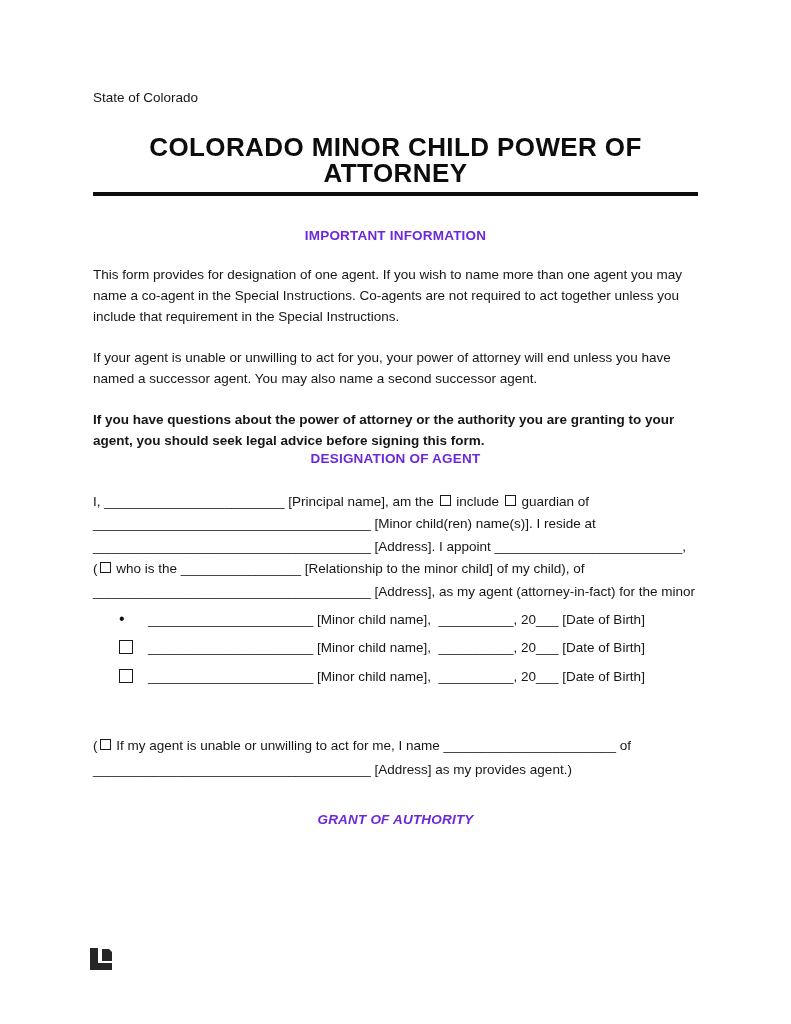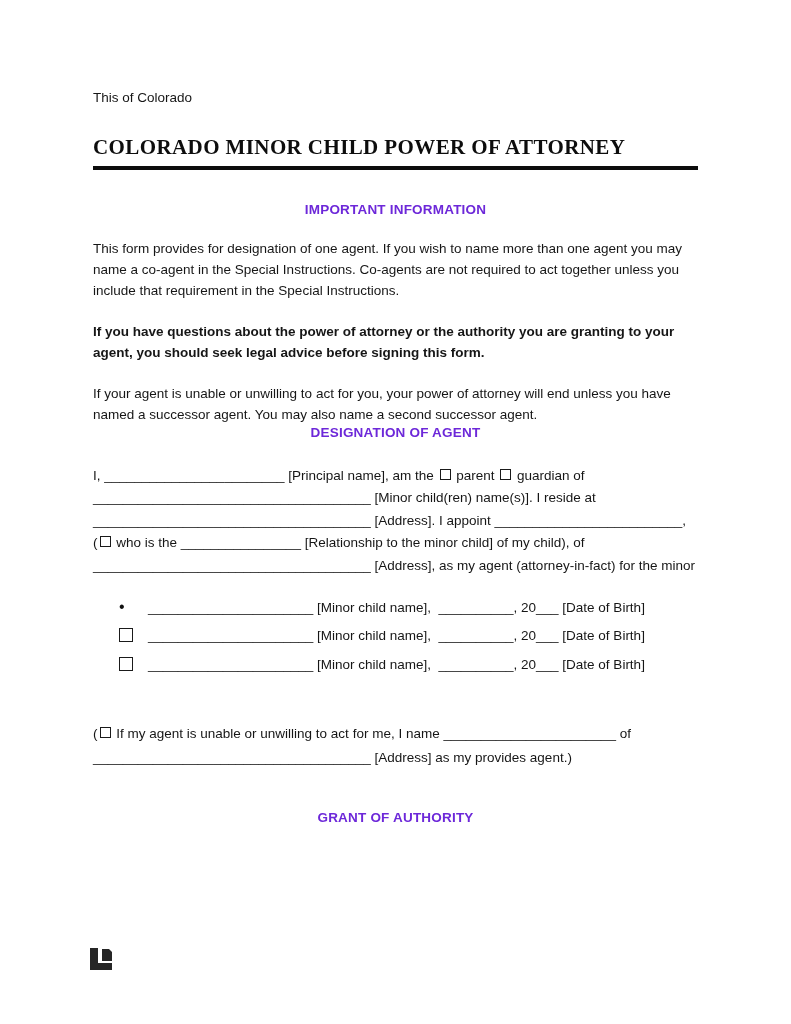--- a/index.html
+++ b/index.html
@@ -18,46 +18,46 @@
   .state {
     padding-top:90px;
     font-size:13.5px; line-height:16px;
   }
   .title-wrap {
     margin-top:28px;
     border-bottom:4px solid #0d0d0d;
     padding-bottom:6px;
   }
   h1.doc-title {
-    font-size:21px; font-weight:bold; 
-    letter-spacing:0.4px; line-height:26px; color:#0d0d0d;font-family:Liberation Serif, serif;
+    font-size:26px; font-weight:bold; text-align:center;
+    letter-spacing:0.4px; line-height:26px; color:#0d0d0d;
   }
   h2.section-heading {
     font-size:13.5px; font-weight:bold; text-align:center;
     letter-spacing:0.2px; line-height:16px; color:#6d28d9;
   }
   .h2-important { margin-top:32px; }
   .h2-designation { }
-  .h2-grant { margin-top:40px; }
+  .h2-grant { margin-top:30px;font-style:italic; }
   p.body-par {
     margin-top:20px;
     font-size:13.5px; line-height:21px;
   }
   p.body-par.bold { font-weight:bold; }
   .form-block { margin-top:24px; }
   .form-line {
     font-size:13.5px; line-height:22.4px;
     white-space:pre-wrap;
   }
   .checkbox {
     display:inline-block; width:11px; height:11px;
     border:1.5px solid #1a1a1a; background:#fff;
     vertical-align:0px; margin:0 2px;
   }
-  .children-list { margin-top:22px; }
+  .children-list { margin-top:8px; }
   .child-item {
     display:flex; align-items:baseline;
     height:29px; font-size:13.5px;
   }
   .child-marker {
     width:55px; padding-left:26px; flex:0 0 55px;
   }
   .child-marker.bullet::before {
     content:"\2022"; font-size:16px; line-height:16px; color:#111;
   }
@@ -72,36 +72,36 @@
     position:absolute; left:88px; top:946px;
     width:26px; height:26px;
   }
 </style>
 </head>
 <body>
 
 <div class="page">
   <div class="content">
 
-    <div class="state">This of Colorado</div>
+    <div class="state">State of Colorado</div>
 
     <div class="title-wrap">
       <h1 class="doc-title">COLORADO MINOR CHILD POWER OF ATTORNEY</h1>
     </div>
 
     <h2 class="section-heading h2-important">IMPORTANT INFORMATION</h2>
 
     <p class="body-par">This form provides for designation of one agent. If you wish to name more than one agent you may name a co-agent in the Special Instructions. Co-agents are not required to act together unless you include that requirement in the Special Instructions.</p>
+    <p class="body-par">If your agent is unable or unwilling to act for you, your power of attorney will end unless you have named a successor agent. You may also name a second successor agent.</p>
     <p class="body-par bold">If you have questions about the power of attorney or the authority you are granting to your agent, you should seek legal advice before signing this form.</p>
-    <p class="body-par">If your agent is unable or unwilling to act for you, your power of attorney will end unless you have named a successor agent. You may also name a second successor agent.</p>
 
     <h2 class="section-heading h2-designation">DESIGNATION OF AGENT</h2>
 
     <div class="form-block">
-      <div class="form-line"><span>I, ________________________ [Principal name], am the </span><span class="checkbox"></span><span> parent </span><span class="checkbox"></span><span> guardian of</span></div>
+      <div class="form-line"><span>I, ________________________ [Principal name], am the </span><span class="checkbox"></span><span> include </span><span class="checkbox"></span><span> guardian of</span></div>
       <div class="form-line">_____________________________________ [Minor child(ren) name(s)]. I reside at</div>
       <div class="form-line">_____________________________________ [Address]. I appoint _________________________,</div>
       <div class="form-line"><span>(</span><span class="checkbox"></span><span> who is the ________________ [Relationship to the minor child] of my child), of</span></div>
       <div class="form-line">_____________________________________ [Address], as my agent (attorney-in-fact) for the minor</div>
     </div>
 
     <div class="children-list">
       <div class="child-item">
         <span class="child-marker bullet"></span>
         <span class="child-text">______________________ [Minor child name],  __________, 20___ [Date of Birth]</span>

